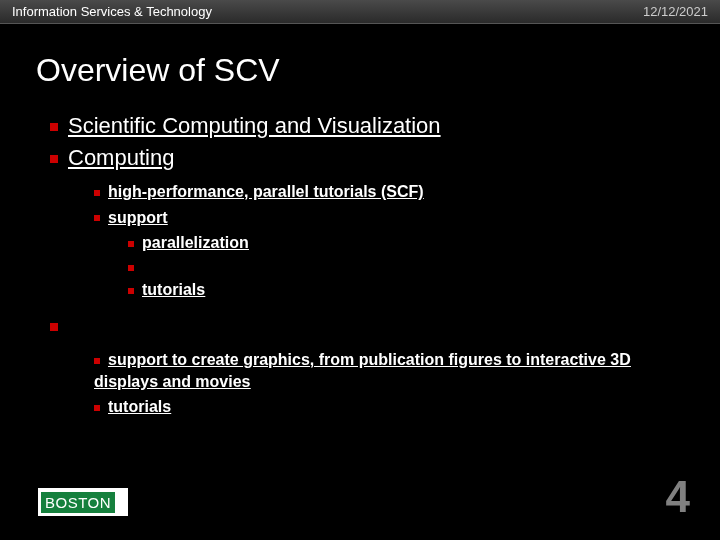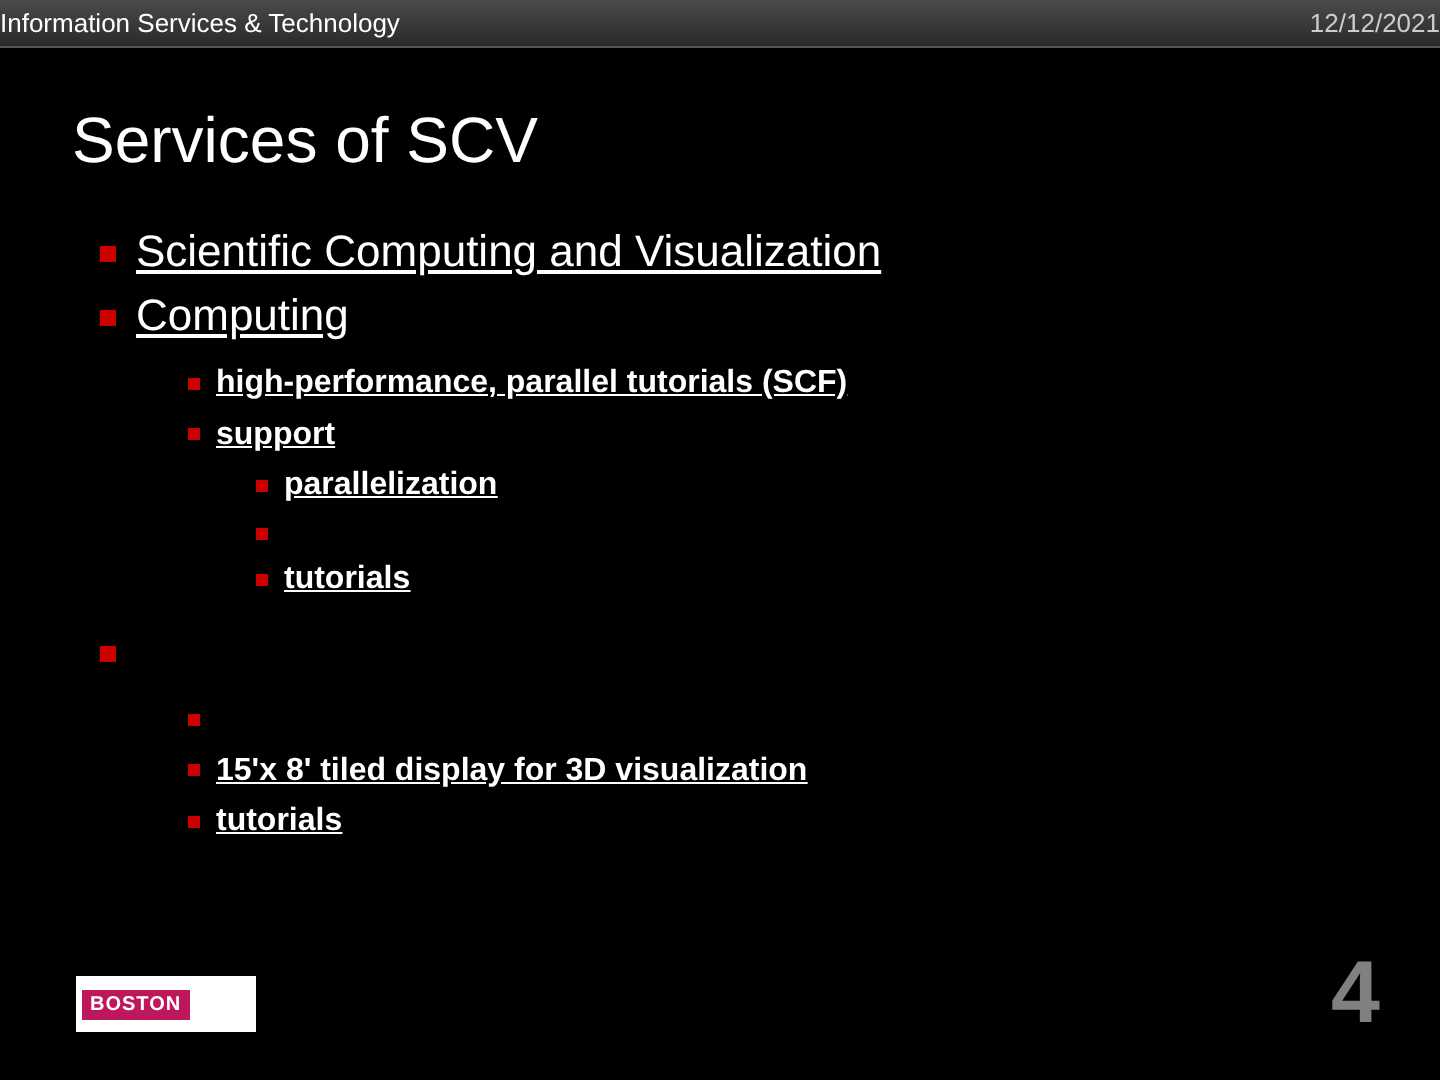--- a/index.html
+++ b/index.html
@@ -7,21 +7,21 @@
   body {
     background: #000;
     color: #fff;
     font-family: Arial, Helvetica, sans-serif;
   }
   .header {
     display: flex;
     justify-content: space-between;
     align-items: center;
     background: linear-gradient(to bottom, #4a4a4a 0%, #2a2a2a 100%);
-    padding: 4px 0;
+    padding: 4px 12px;
     font-size: 13px;
     border-bottom: 1px solid #555;
   }
   .header .hdr-right { color: #ccc; }
   .content {
     padding: 28px 36px 0 36px;
     position: relative;
     height: calc(540px - 26px);
   }
   .title {
@@ -58,24 +58,24 @@
     left: 38px;
     bottom: 22px;
     width: 90px;
     height: 28px;
     background: #fff;
     display: flex;
     align-items: center;
     padding-left: 3px;
   }
   .logo-red {
-    background: #be185d;
+    background: #15803d;
     color: #fff;
-    font-size: 10px;
-    font-weight: bold;
+    font-size: 15px;
+    font-weight: normal;
     padding: 2px 4px;
     letter-spacing: 0.5px;
   }
   .logo-text {
     color: #000;
     font-size: 8px;
     font-weight: normal;
     padding-left: 3px;
     line-height: 1.0;
     margin-top: 48px;
@@ -83,21 +83,21 @@
 </style>
 </head>
 <body>
 
 <div class="header">
   <span>Information Services &amp; Technology</span>
   <span class="hdr-right">12/12/2021</span>
 </div>
 
 <div class="content">
-  <h1 class="title">Services of SCV</h1>
+  <h1 class="title">Overview of SCV</h1>
 
   <ul class="lvl1">
     <li>
       <span class="sq"></span><span>Scientific Computing and Visualization</span>
     </li>
     <li>
       <span class="sq"></span><span>Computing</span>
       <ul class="lvl2">
         <li><span class="sq small"></span><span>high-performance, parallel tutorials (SCF)</span></li>
         <li><span class="sq small"></span><span>support</span>
@@ -105,22 +105,21 @@
             <li><span class="sq small"></span><span>parallelization</span></li>
             <li><span class="sq small"></span></li>
             <li><span class="sq small"></span><span>tutorials</span></li>
           </ul>
         </li>
       </ul>
     </li>
     <li>
       <span class="sq"></span>
       <ul class="lvl2">
-        <li><span class="sq small"></span></li>
-        <li><span class="sq small"></span><span>15'x 8' tiled display for 3D visualization</span></li>
+        <li><span class="sq small"></span><span>support to create graphics, from publication figures to interactive 3D displays and movies</span></li>
         <li><span class="sq small"></span><span>tutorials</span></li>
       </ul>
     </li>
   </ul>
 
   <div class="logo">
     <span class="logo-red">BOSTON</span>
     <span class="logo-text">UNIVERSITY</span>
   </div>
 

